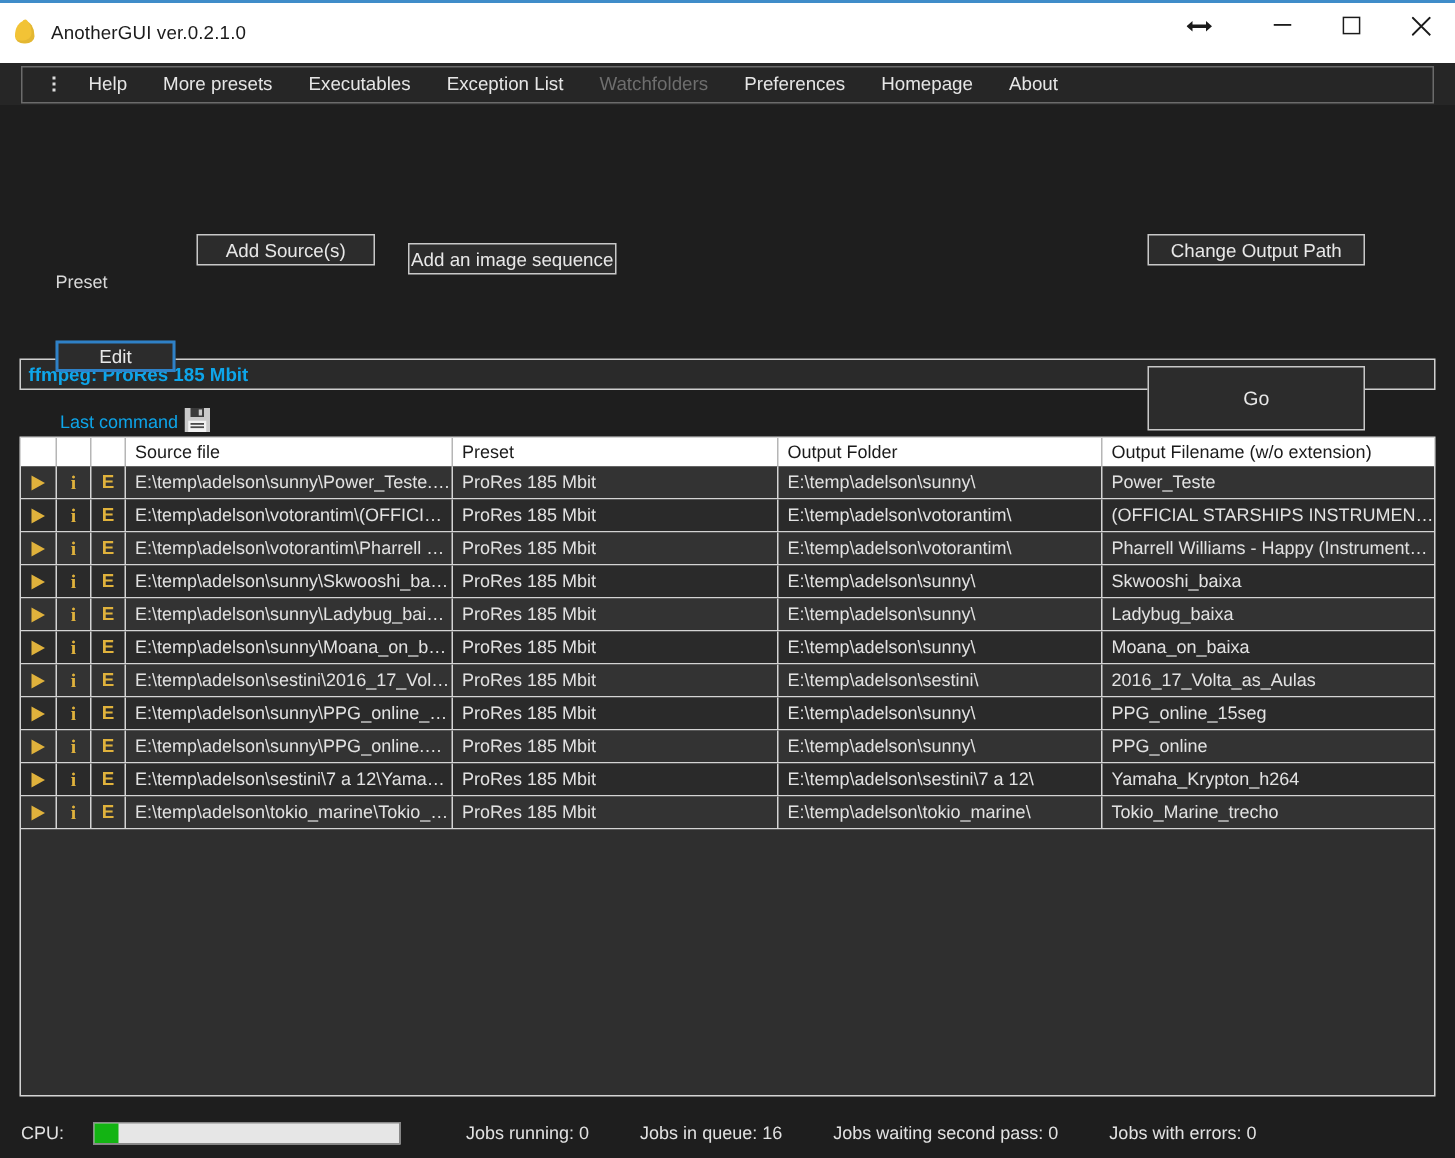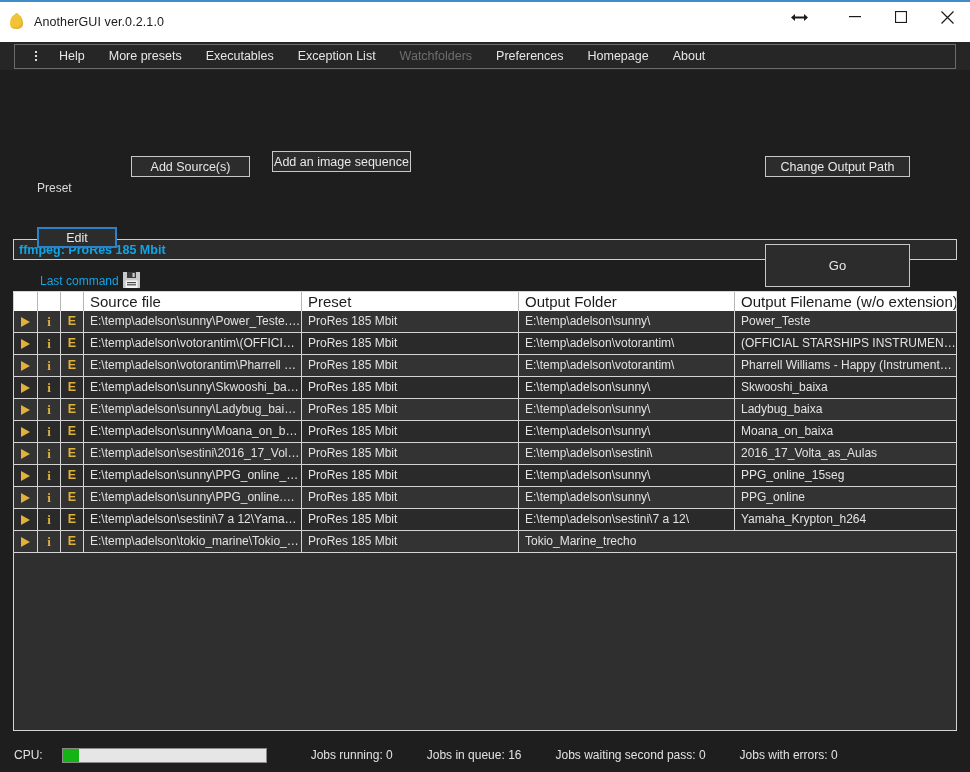--- a/index.html
+++ b/index.html
@@ -112,21 +112,21 @@
     color: #e8e8e8;
     font-size: 12.5px;
     font-family: "Liberation Sans", sans-serif;
     display: flex;
     align-items: center;
     justify-content: center;
     position: absolute;
   }
   .btn.focus { border: 2px solid #2f81c7; }
   #add-sources { left: 131px; top: 86px; width: 119px; height: 21px; }
-  #add-seq     { left: 272px; top: 81px; width: 139px; height: 21px; }
+  #add-seq     { left: 272px; top: 92px; width: 139px; height: 21px; }
   #change-out  { left: 765px; top: 86px; width: 145px; height: 21px; }
   #edit-btn    { left: 37px;  top: 157px; width: 80px;  height: 21px; }
   #go-btn      { left: 765px; top: 174px; width: 145px; height: 43px; font-size: 13px; }
 
   .label-preset {
     position: absolute;
     left: 37px; top: 111px;
     color: #d9d9d9;
     font-size: 12px;
   }
@@ -172,21 +172,21 @@
     width: 944px; height: 440px;
     background: #2f2f2f;
     border: 1px solid #d4d4d4;
     overflow: hidden;
   }
   .thead {
     display: flex;
     height: 19px;
     background: #ffffff;
     color: #1b1b1b;
-    font-size: 15px;
+    font-size: 12px;
   }
   .thead > div {
     border-right: 1px solid #b6b6b6;
     padding-left: 6px;
     line-height: 19px;
     overflow: hidden;
     white-space: nowrap;
   }
   .c0 { width: 24px; padding-left: 0 !important; }
   .c1 { width: 23px; padding-left: 0 !important; }
@@ -514,20 +514,21 @@
             <span class="play-tri"></span>
           </div>
           <div class="c1">
             <span class="info-i">i</span>
           </div>
           <div class="c2">
             <span class="err-e">E</span>
           </div>
           <div class="c3">E:\temp\adelson\tokio_marine\Tokio_Mari...</div>
           <div class="c4">ProRes 185 Mbit</div>
+          <div class="c5">E:\temp\adelson\tokio_marine\</div>
           <div class="c6">Tokio_Marine_trecho</div>
         </div>
       </div>
     <div class="tbody-fill" style="height:180px"></div>
   </div>
 
   <div class="statusbar">
     <div class="cpu-label">CPU:</div>
     <div class="cpu-bar">
       <div class="cpu-fill" id="cpu-fill" style="width: 8%;"></div>

